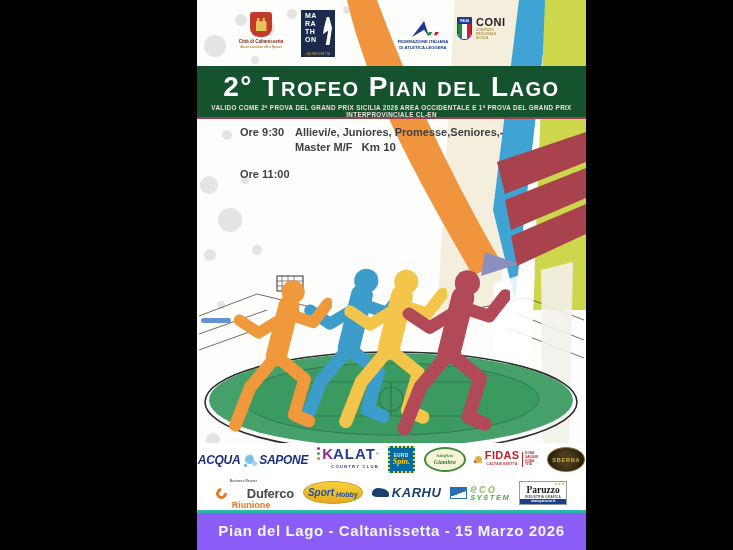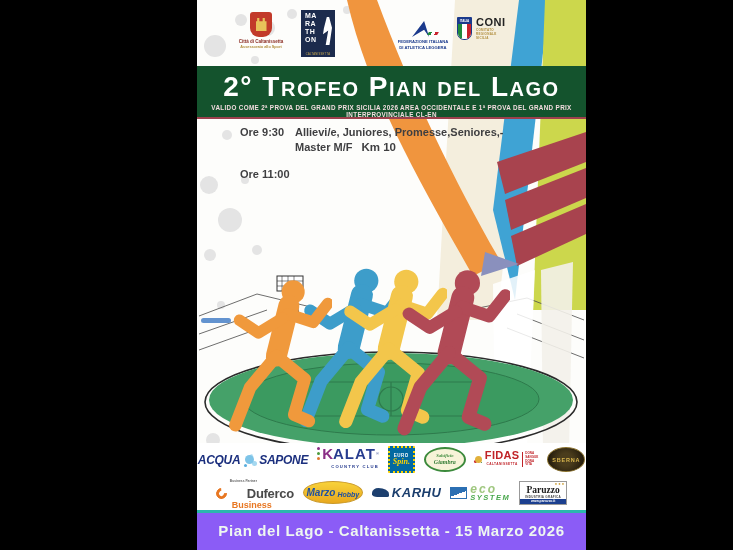--- a/index.html
+++ b/index.html
@@ -309,24 +309,24 @@
           <span>SBERNA</span>
         </div>
       </div>
       <div class="sprow">
         <div class="sp duferco">
           <span class="duf-partner">Business Partner</span>
           <div class="duf-main">
             <span class="swirl"></span>
             <span class="duf-name">Duferco</span>
           </div>
-          <span class="duf-sub">Business</span>
+          <span class="duf-sub">Riunione</span>
         </div>
         <div class="sp mega">
-          <span class="mega-1">Marzo</span>
+          <span class="mega-1">Sport</span>
           <span class="mega-2">Hobby</span>
         </div>
         <div class="sp karhu">
           <span class="bear"></span>
           <span class="karhu-name">KARHU</span>
         </div>
         <div class="sp eco">
           <span class="ecoflag"></span>
           <div class="eco-txt">
             <div class="eco-1">eco</div>

